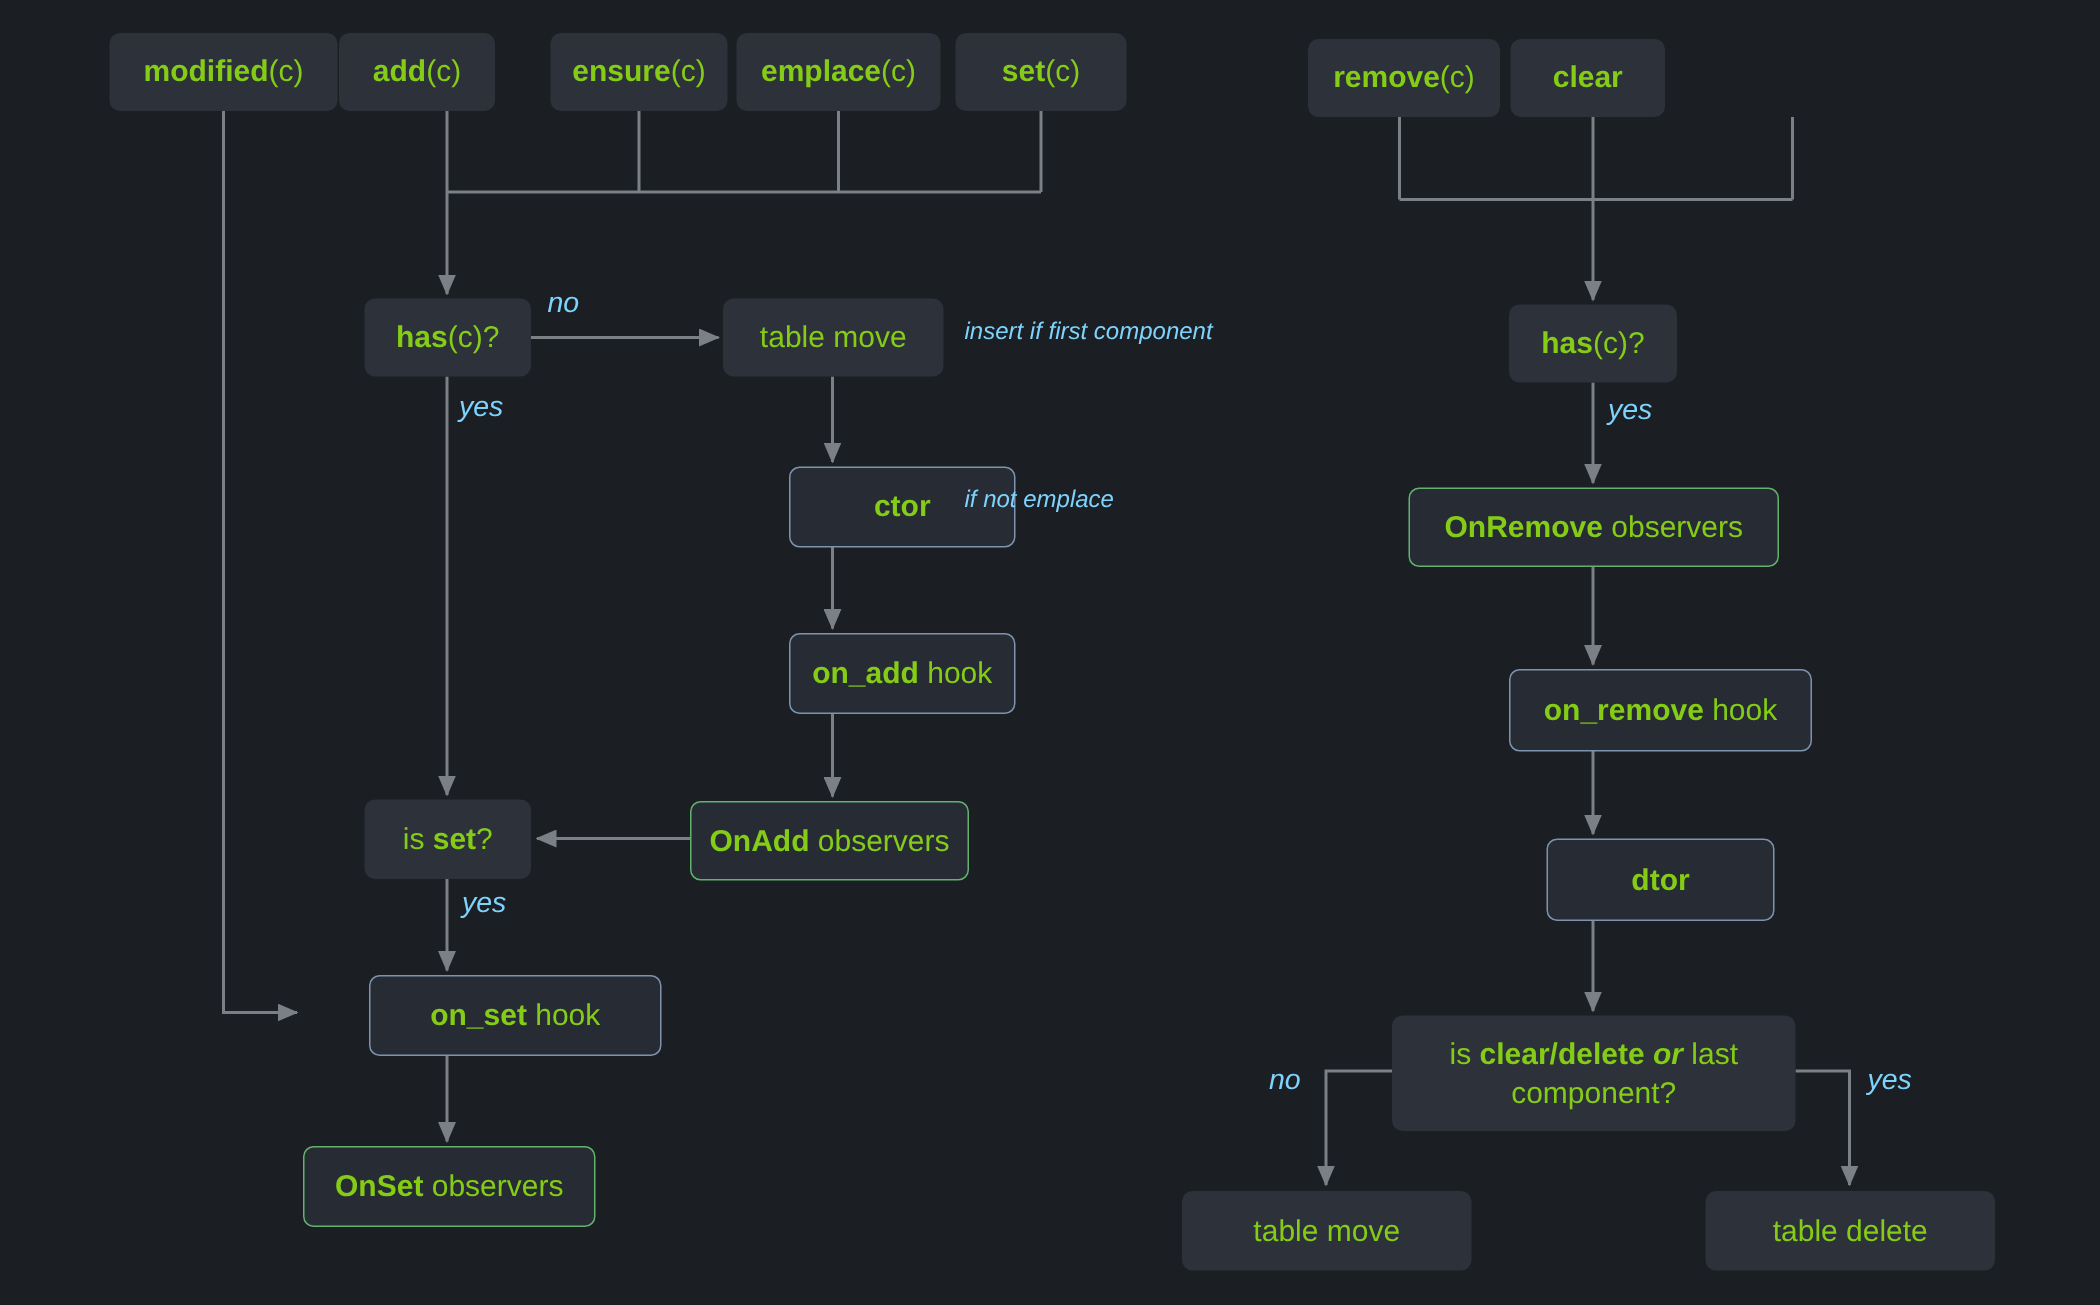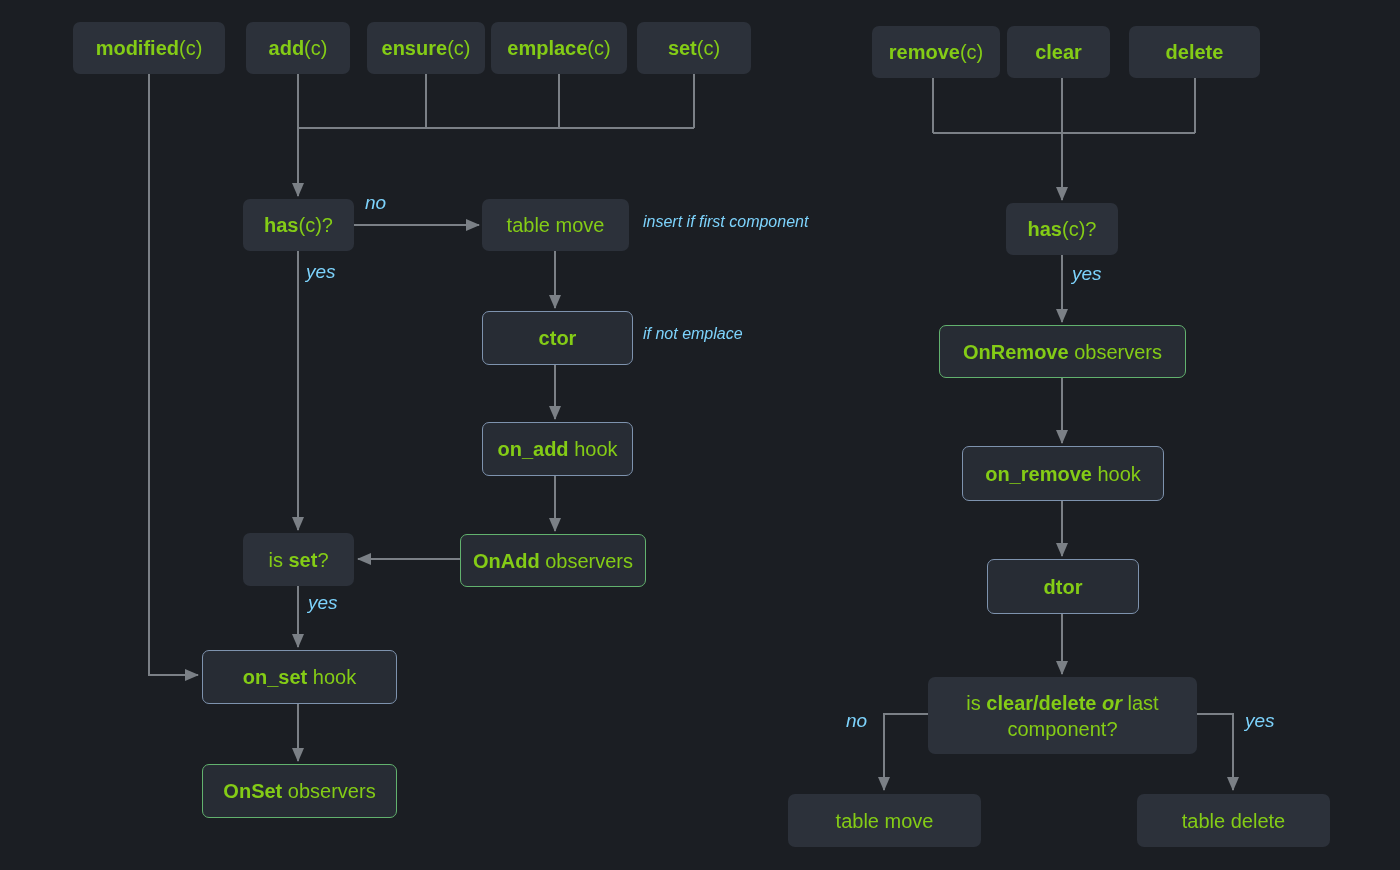--- a/index.html
+++ b/index.html
@@ -7,21 +7,21 @@
     position:relative;width:1400px;height:870px;background:#1b1e23;
     font-family:"Liberation Sans", sans-serif;overflow:hidden;
   }
   .connectors{position:absolute;left:0;top:0;width:1400px;height:870px;}
   .node{
     position:absolute;display:flex;align-items:center;justify-content:center;
     background:#2c313a;color:#84cc16;font-size:20px;border-radius:7px;
     text-align:center;line-height:26px;white-space:pre-wrap;
   }
   .node.bordered{background:#272c34;}
-  .node.blue{border:1.5px solid #7e93ae;}
+  .node.blue{border:1.5px solid #7e93ae;margin-left:44px;}
   .node.green{border:1.5px solid #62b26e;}
   .node .b{font-weight:700;}
   .node .bi{font-weight:700;font-style:italic;}
   .node.wrap{padding:6px 14px;}
   .elabel{
     position:absolute;color:#7dd3fc;font-style:italic;font-size:19px;
     white-space:nowrap;
   }
   .elabel.big{font-size:16px;}
 </style>
@@ -56,28 +56,27 @@
     <path d="M1062 78 L1062 200" marker-end="url(#arrow)"></path>
     <path d="M1062 255 L1062 322" marker-end="url(#arrow)"></path>
     <path d="M1062 377 L1062 443" marker-end="url(#arrow)"></path>
     <path d="M1062 500 L1062 556" marker-end="url(#arrow)"></path>
     <path d="M1062 613 L1062 674" marker-end="url(#arrow)"></path>
     <path d="M928 714 L884 714 L884 790" marker-end="url(#arrow)"></path>
     <path d="M1197 714 L1233 714 L1233 790" marker-end="url(#arrow)"></path>
   </svg>
 
   <div class="node" style="left:73px;top:22px;width:152px;height:52px"><span class="b">modified</span><span>(c)</span></div>
-  <div class="node" style="left:246px;top:22px;width:104px;height:52px"><span class="b">add</span><span>(c)</span></div>
+  <div class="node" style="left:226px;top:22px;width:104px;height:52px"><span class="b">add</span><span>(c)</span></div>
   <div class="node" style="left:367px;top:22px;width:118px;height:52px"><span class="b">ensure</span><span>(c)</span></div>
   <div class="node" style="left:491px;top:22px;width:136px;height:52px"><span class="b">emplace</span><span>(c)</span></div>
   <div class="node" style="left:637px;top:22px;width:114px;height:52px"><span class="b">set</span><span>(c)</span></div>
 
   <div class="node" style="left:872px;top:26px;width:128px;height:52px"><span class="b">remove</span><span>(c)</span></div>
   <div class="node" style="left:1007px;top:26px;width:103px;height:52px"><span class="b">clear</span></div>
-  <div class="node" style="left:1129px;top:26px;width:131px;height:52px"><span class="b">delete</span></div>
 
   <div class="node" style="left:243px;top:199px;width:111px;height:52px"><span class="b">has</span><span>(c)?</span></div>
   <div class="node" style="left:482px;top:199px;width:147px;height:52px"><span>table move</span></div>
   <div class="node bordered blue" style="left:482px;top:311px;width:149px;height:52px"><span class="b">ctor</span></div>
   <div class="node bordered blue" style="left:482px;top:422px;width:149px;height:52px"><span class="b">on_add</span><span> hook</span></div>
   <div class="node bordered green" style="left:460px;top:534px;width:184px;height:51px"><span class="b">OnAdd</span><span> observers</span></div>
   <div class="node" style="left:243px;top:533px;width:111px;height:53px"><span>is </span><span class="b">set</span><span>?</span></div>
   <div class="node bordered blue" style="left:202px;top:650px;width:193px;height:52px"><span class="b">on_set</span><span> hook</span></div>
   <div class="node bordered green" style="left:202px;top:764px;width:193px;height:52px"><span class="b">OnSet</span><span> observers</span></div>
 

